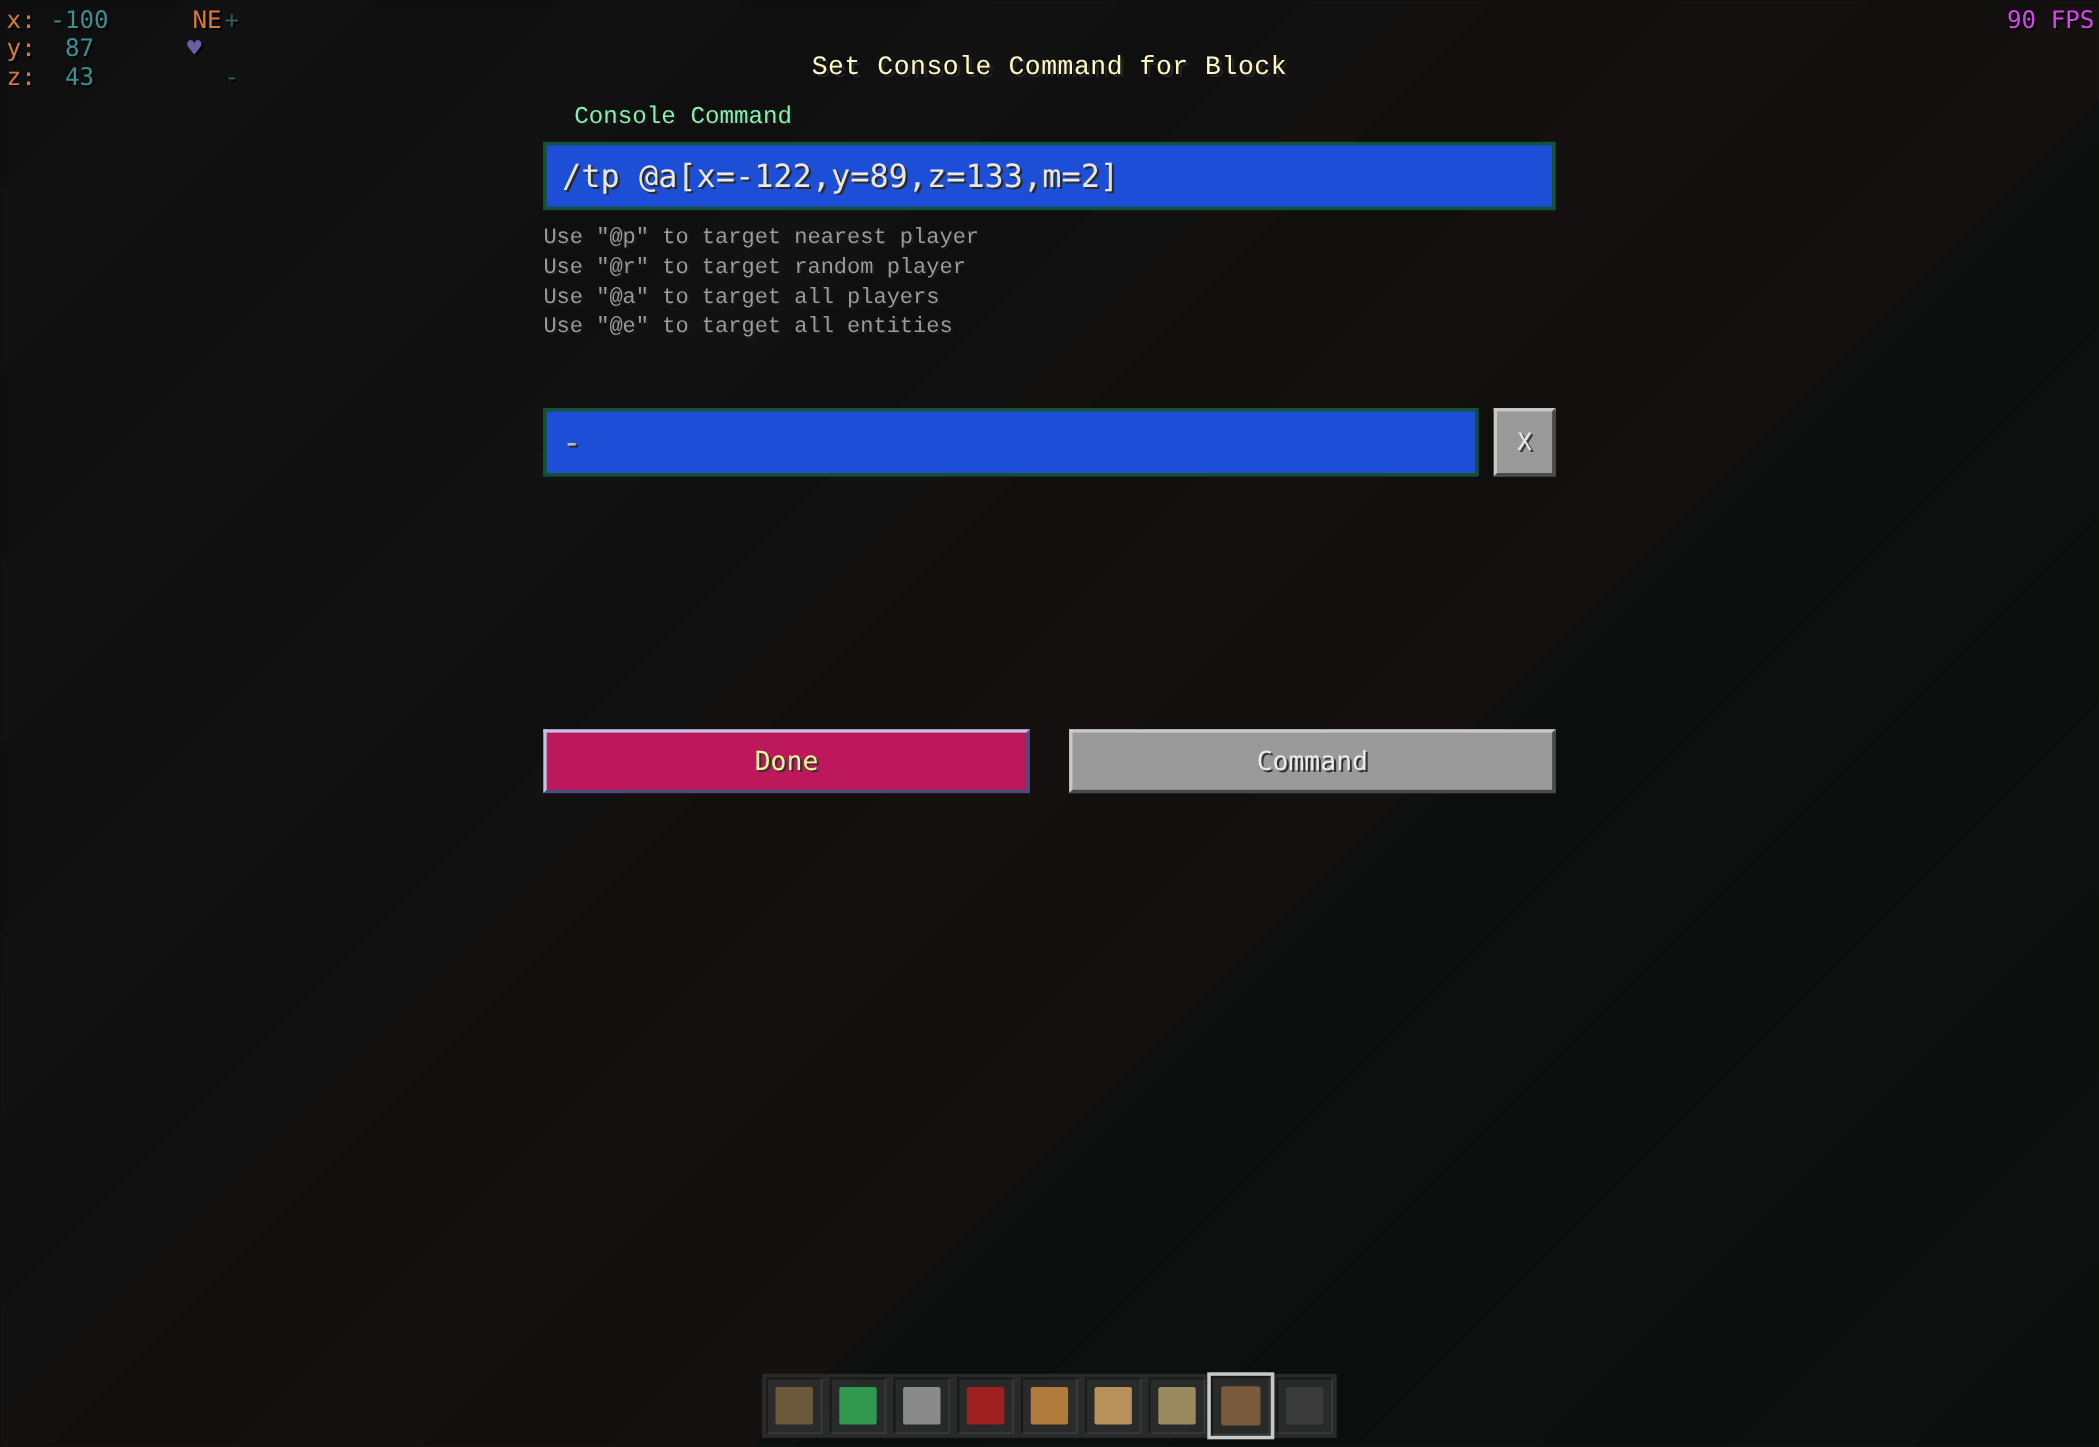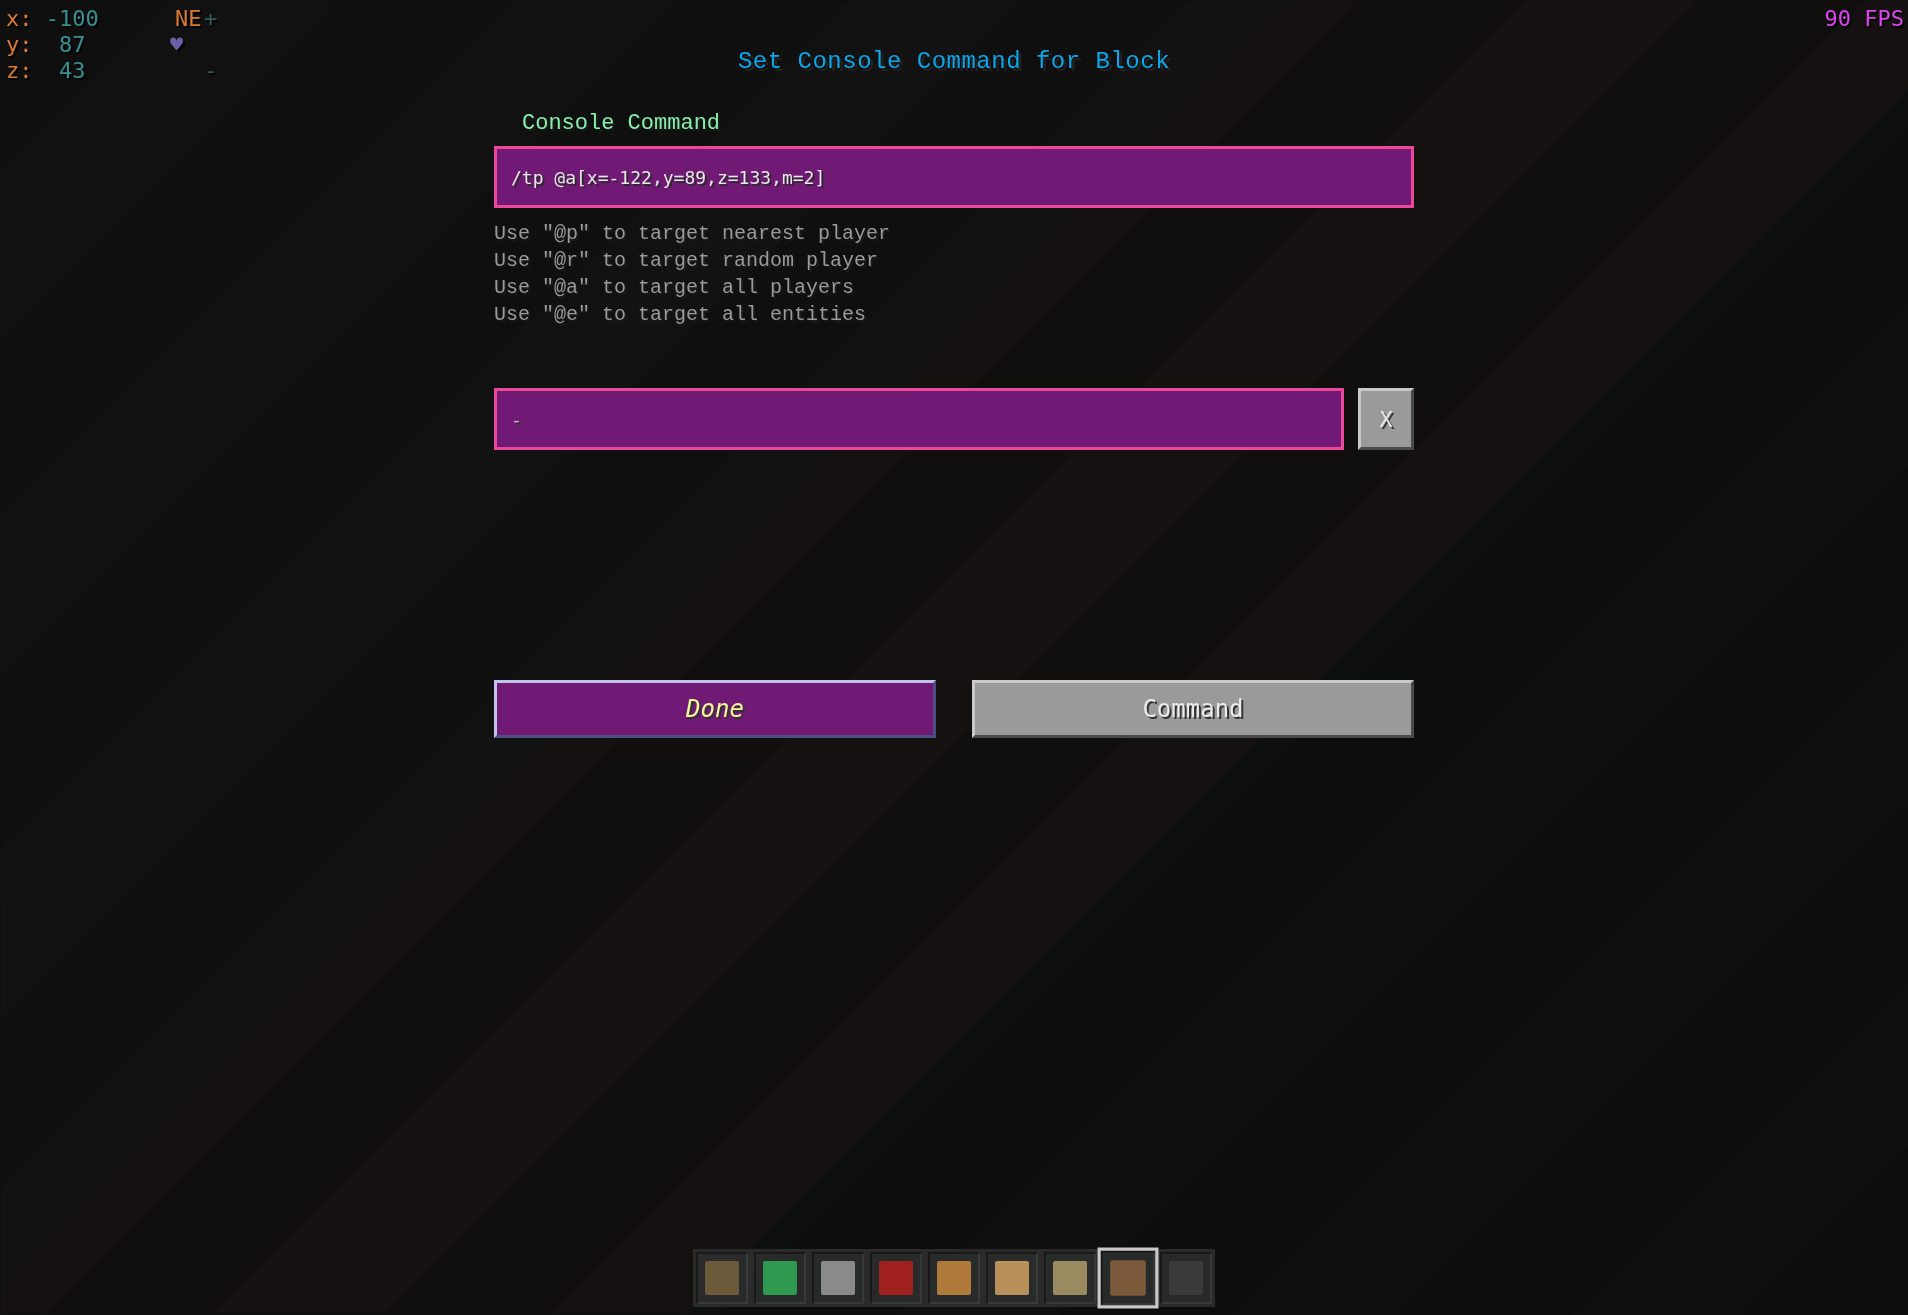--- a/index.html
+++ b/index.html
@@ -51,40 +51,40 @@
     position:absolute;
     left:50%; transform:translateX(-50%);
     top:48px;
     width:920px;
     color:#e0e0e0;
     text-align:left;
   }
   .gui-title {
     text-align:center;
     font-size:24px;
-    color:#0ea5e9;
+    color:#fef9c3;
     text-shadow: 3px 3px 0 #222;
-    margin-bottom:36px;
+    margin-bottom:19px;
     letter-spacing:0.5px;
   }
   .label {
     font-size:22px;
     color:#86efac;
     text-shadow: 2px 2px 0 #1a1a1a;
     margin-bottom:10px;
     margin-left:28px;
   }
   .mc-input {
     width:100%;
     height:62px;
-    background:#701a75;
-    border:3px solid #ec4899;
+    background:#1d4ed8;
+    border:3px solid #14532d;
     color:#e8e8e8;
     font-family:monospace;
-    font-size:18px;
+    font-size:29px;
     padding:0 14px;
     outline:none;
     text-shadow:2px 2px 0 #2a2a2a;
   }
   .hints { margin-top:12px; margin-bottom:60px; }
   .hints div {
     font-size:20px;
     color:#9a9a9a;
     text-shadow:2px 2px 0 #1a1a1a;
     line-height:27px;
@@ -107,27 +107,26 @@
     display:flex; gap:36px;
     margin-top:230px;
   }
   .mc-button {
     flex:1; height:58px;
     font-family:monospace; font-size:24px;
     text-shadow:2px 2px 0 #333;
     cursor:pointer;
   }
   .mc-button.primary {
-    background:#701a75;
+    background:#be185d;
     border-top:3px solid #c1c4ea;
     border-left:3px solid #c1c4ea;
     border-right:3px solid #4a4f82;
     border-bottom:3px solid #4a4f82;
     color:#f5f59a;
-    font-style:italic;
   }
   .mc-button.secondary {
     background:#9a9a9a;
     border-top:3px solid #c9c9c9;
     border-left:3px solid #c9c9c9;
     border-right:3px solid #4a4a4a;
     border-bottom:3px solid #4a4a4a;
     color:#eaeaea;
   }
 

